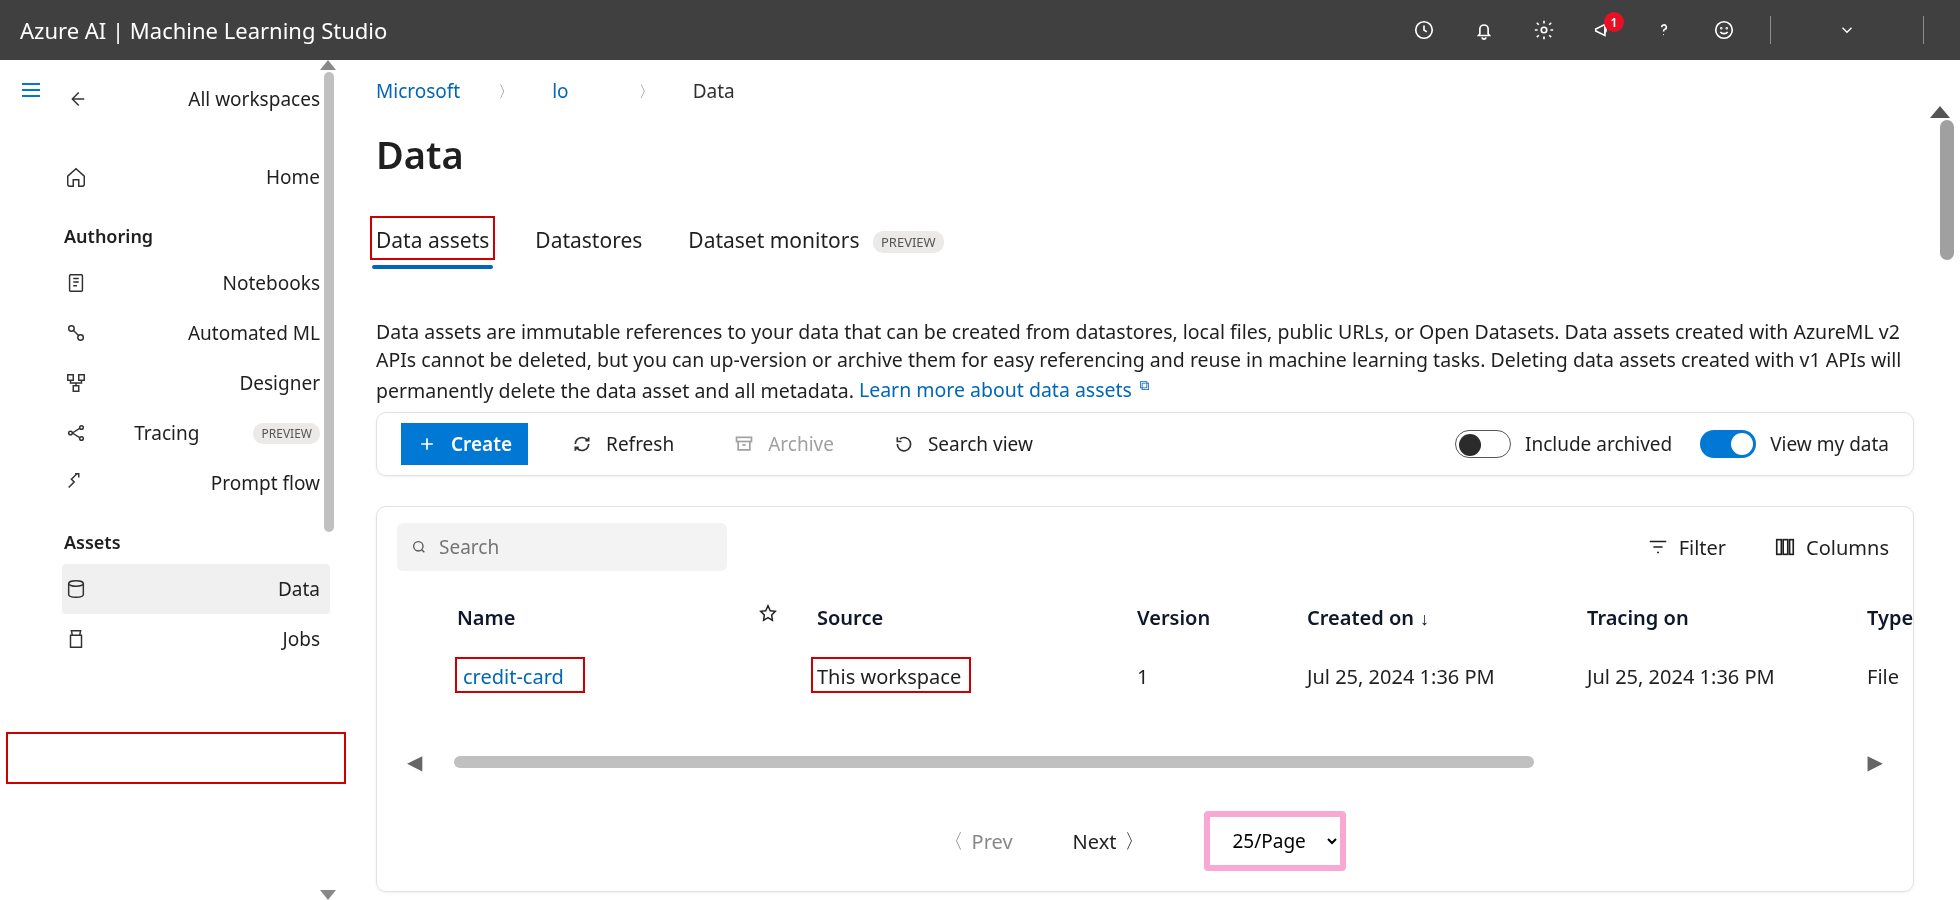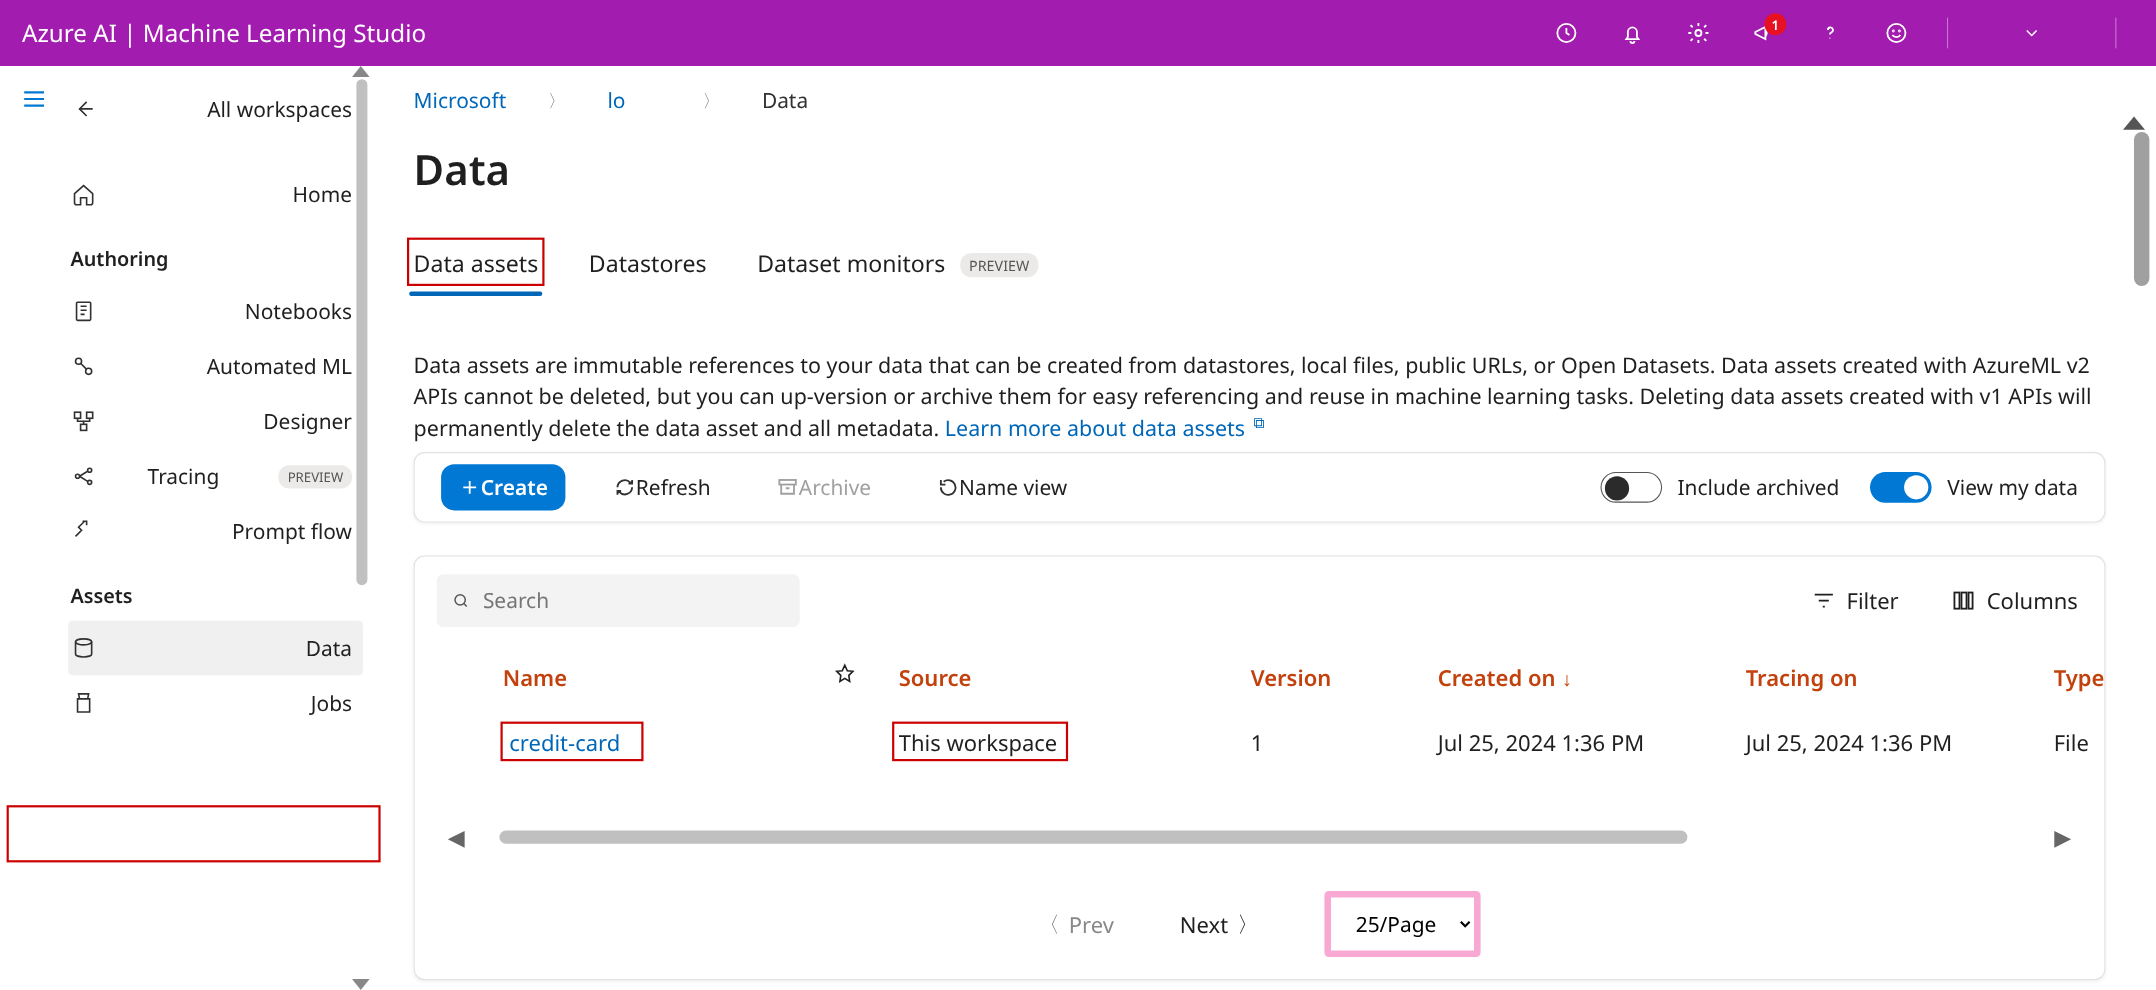--- a/index.html
+++ b/index.html
@@ -1,19 +1,19 @@
 <!DOCTYPE html>
 <html><head>
 <meta charset="utf-8">
 <style>
   * { box-sizing: border-box; margin: 0; padding: 0; font-family: "Segoe UI", system-ui, -apple-system, sans-serif; }
   body { background: #ffffff; width: 1960px; height: 900px; overflow: hidden; font-size: 18px; color: #1f1f1f; }
 
   
-  .topbar { height: 60px; background: #a21caf; display: flex; align-items: center; padding: 0 20px; color: #fff; }
+  .topbar { height: 60px; background: #404040; display: flex; align-items: center; padding: 0 20px; color: #fff; }
   .topbar .brand { font-size: 22px; font-weight: 400; }
   .topbar .spacer { flex: 1; }
   .topbar .tbicon { width: 40px; height: 40px; display:flex; align-items:center; justify-content:center; margin:0 10px; cursor:pointer; position:relative; }
   .topbar .tbicon svg { width: 22px; height: 22px; stroke:#fff; fill:none; stroke-width:1.8; }
   .badge { position:absolute; top:2px; right:0px; background:#e81123; color:#fff; border-radius:50%; width:20px; height:20px; font-size:12px; display:flex; align-items:center; justify-content:center; font-weight:600;}
   .topbar .divider { width:1px; height:28px; background:rgba(255,255,255,.4); margin:0 16px; }
 
   
   .row { display:flex; height: calc(100% - 60px); }
   .hamburger-col { width: 62px; padding-top:10px; border-right:0; }
@@ -54,21 +54,21 @@
   .tab .pill { font-size:13px; vertical-align:middle; }
 
   
   .desc { font-size:19.5px; color:#1f1f1f; margin-top: 50px; line-height:1.45; }
   .desc a { color:#0067b8; text-decoration:none; }
   .desc a .ext{ font-size:14px; vertical-align:super; margin-left:4px;}
 
   
   .toolbar-card { margin-top: 8px; border:1px solid #e1e1e1; border-radius:10px;
     padding: 10px 24px; display:flex; align-items:center; gap:28px; box-shadow: 0 1px 3px rgba(0,0,0,.06);}
-  .btn { display:flex; align-items:center; gap:0; font-size:19px; cursor:pointer; padding:8px 16px; border-radius:12px; }
+  .btn { display:flex; align-items:center; gap:14px; font-size:19px; cursor:pointer; padding:8px 16px; border-radius:0; }
   .btn.primary { background:#0078d4; color:#fff; font-weight:600; }
   .btn.primary svg{stroke:#fff;}
   .btn svg{ width:20px; height:20px; stroke:#323130; fill:none; stroke-width:2;}
   .btn.disabled { color:#a0a0a0;}
   .btn.disabled svg{stroke:#a0a0a0;}
   .toolbar-spacer{flex:1;}
   .toggle { width:56px; height:28px; border-radius:14px; position:relative; cursor:pointer;}
   .toggle.on { background:#0078d4; }
   .toggle.off { background:#fff; border:1px solid #555;}
   .toggle .knob { position:absolute; top:3px; width:22px; height:22px; border-radius:50%; }
@@ -83,21 +83,21 @@
   .search-box { background:#f3f3f3; width:330px; height:48px; border-radius:6px; display:flex; align-items:center; padding:0 14px; gap:12px;}
   .search-box svg{width:20px;height:20px;stroke:#555;fill:none;stroke-width:2;}
   .search-box input{border:none;background:transparent;font-size:19px;flex:1;outline:none;color:#555;}
   .table-head-row .spacer{flex:1;}
   .tool-btn{display:flex;align-items:center;gap:10px;font-size:20px;cursor:pointer;padding:8px 4px; margin-left:40px;}
   .tool-btn svg{width:22px;height:22px;stroke:#1f1f1f;fill:none;stroke-width:1.8;}
 
   
   .grid { margin-top: 24px; font-size:20px;}
   .ghead,.grow{ display:grid; grid-template-columns: 60px 300px 60px 320px 170px 280px 280px 120px; align-items:center;}
-  .ghead{ font-weight:600; color:#c2410c; padding-bottom:18px;margin-top:32px;}
+  .ghead{ font-weight:600; color:#0f172a; padding-bottom:18px;margin-top:32px;}
   .grow{ padding: 14px 0;}
   .grow .name{ position:relative; }
   .grow .name a{color:#0067b8; text-decoration:none; padding:2px 6px;}
   .grow .name .rb{position:absolute; left:-2px; top:-6px; width:130px; height:36px; border:2px solid #c00; pointer-events:none;}
   .grow .source{ position:relative;}
   .grow .source .rb{position:absolute; left:-6px; top:-6px; width:160px; height:36px; border:2px solid #c00; pointer-events:none;}
   .star svg{width:22px;height:22px;stroke:#1f1f1f;fill:none;stroke-width:1.6;}
   .sort-arrow{font-size:18px; margin-left:6px;}
 
   
@@ -329,21 +329,21 @@
             <rect x="3" y="4" width="18" height="5"></rect>
             <path d="M5 9v10h14V9M10 13h4"></path>
           </svg>
         <span>Archive</span>
       </div>
       <div class="btn">
         <svg viewBox="0 0 24 24">
             <path d="M4 12a8 8 0 1 0 3-6"></path>
             <path d="M4 4v5h5"></path>
           </svg>
-        <span>Name view</span>
+        <span>Search view</span>
       </div>
       <div class="toolbar-spacer"></div>
       <div class="tog-wrap">
         <div class="toggle off">
             <div class="knob"></div>
           </div>
         <div class="tog-label">Include archived</div>
       </div>
       <div class="tog-wrap">
         <div class="toggle on">

